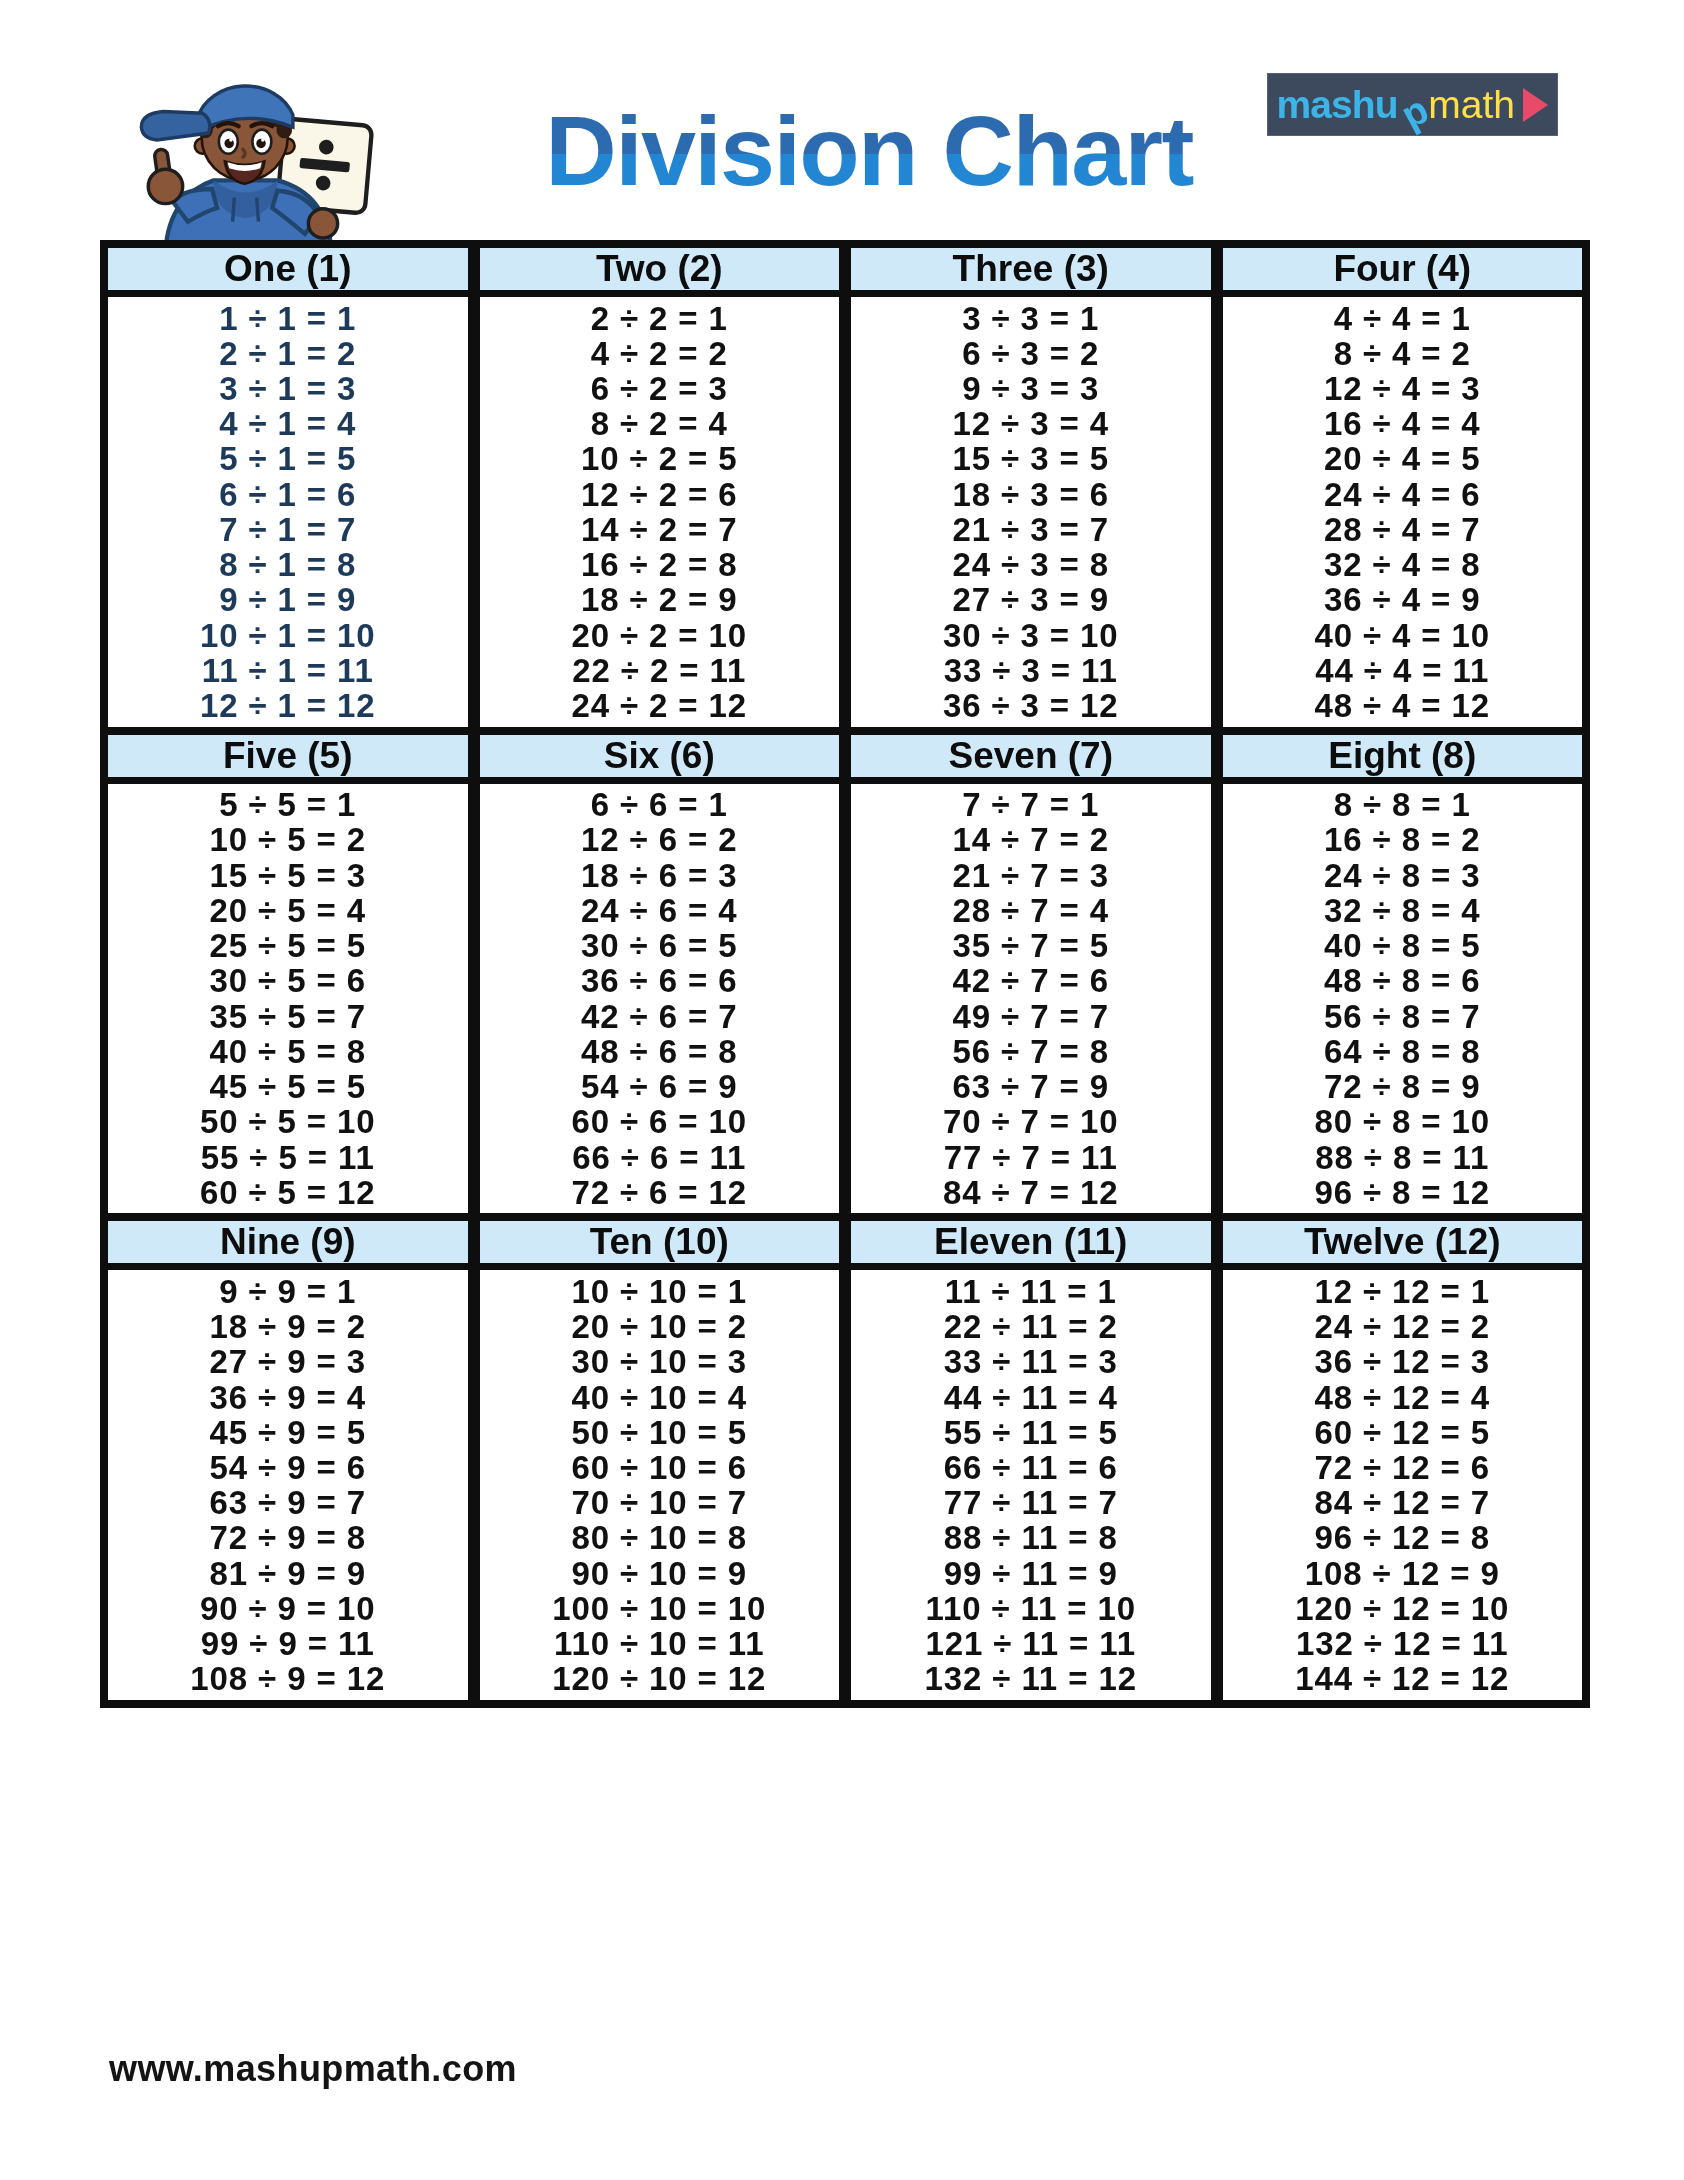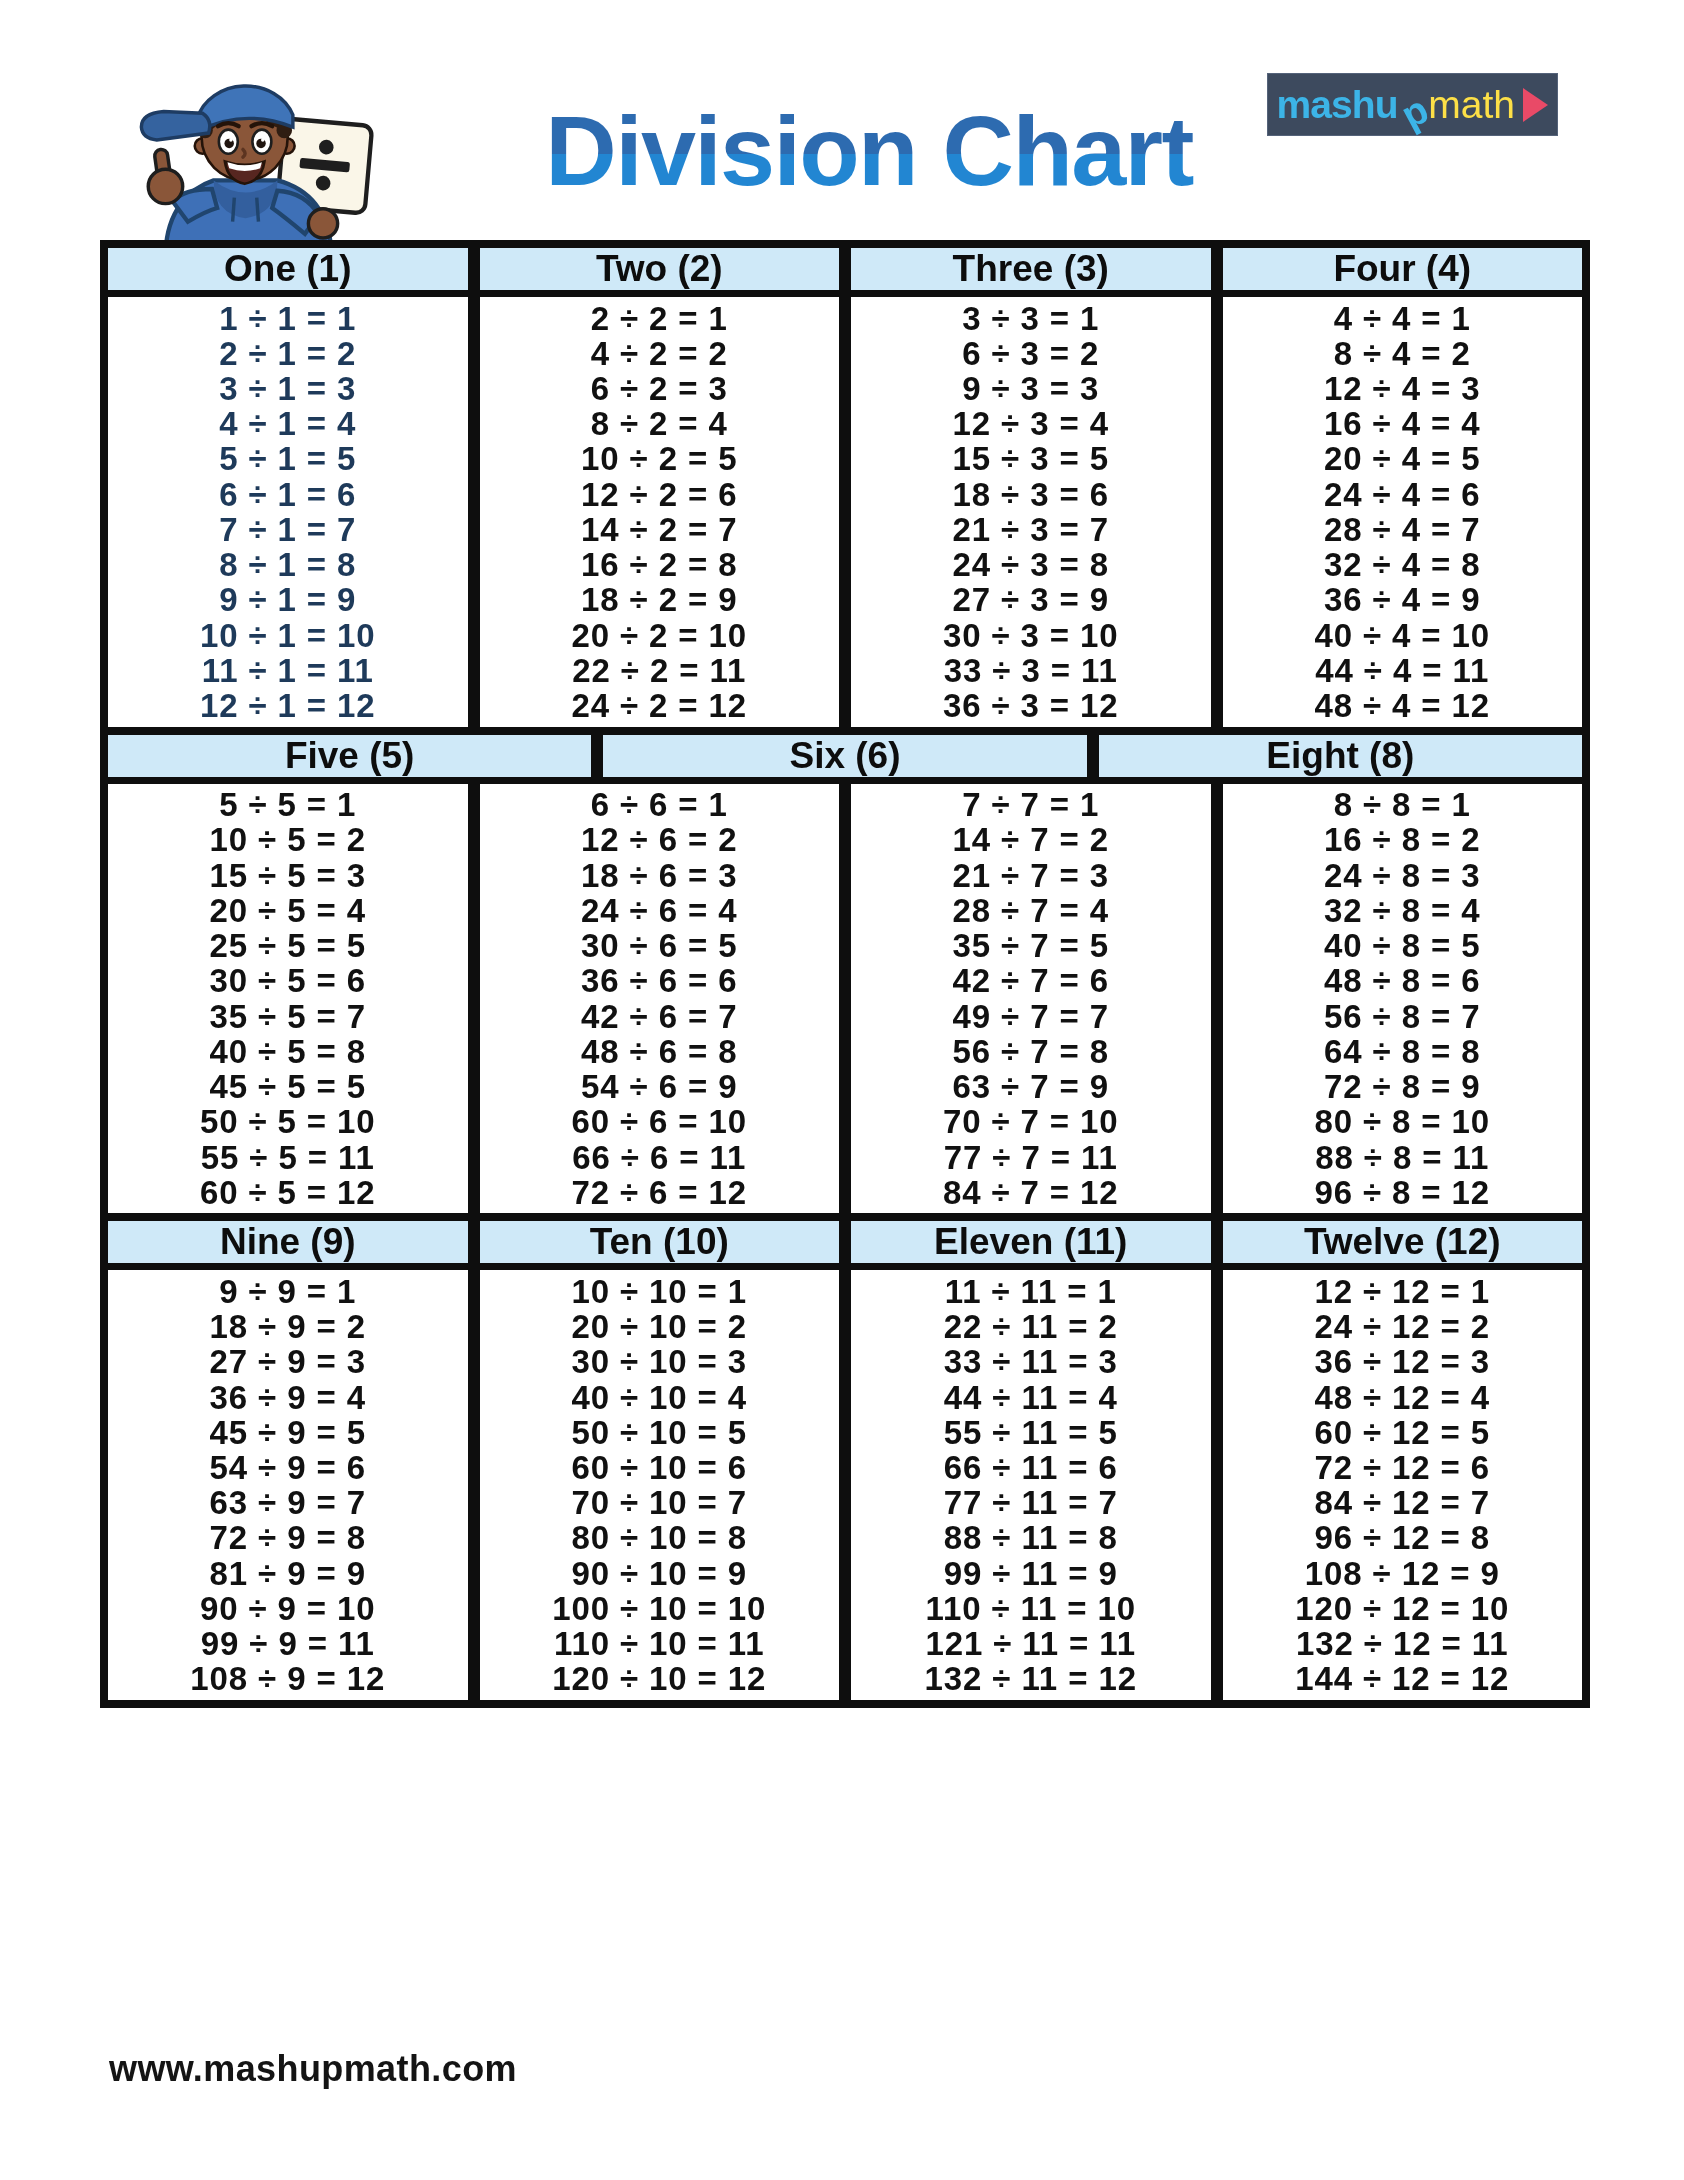--- a/index.html
+++ b/index.html
@@ -225,20 +225,21 @@
           <div class="fact">40 ÷ 4 = 10</div>
           <div class="fact">44 ÷ 4 = 11</div>
           <div class="fact">48 ÷ 4 = 12</div>
         </div>
       </div>
     </div>
     <div class="section">
       <div class="section-header">
         <div class="header-cell">Five (5)</div>
         <div class="header-cell">Six (6)</div>
+        <div class="header-cell">Seven (7)</div>
         <div class="header-cell">Eight (8)</div>
       </div>
       <div class="section-body">
         <div class="fact-column">
           <div class="fact">5 ÷ 5 = 1</div>
           <div class="fact">10 ÷ 5 = 2</div>
           <div class="fact">15 ÷ 5 = 3</div>
           <div class="fact">20 ÷ 5 = 4</div>
           <div class="fact">25 ÷ 5 = 5</div>
           <div class="fact">30 ÷ 5 = 6</div>

